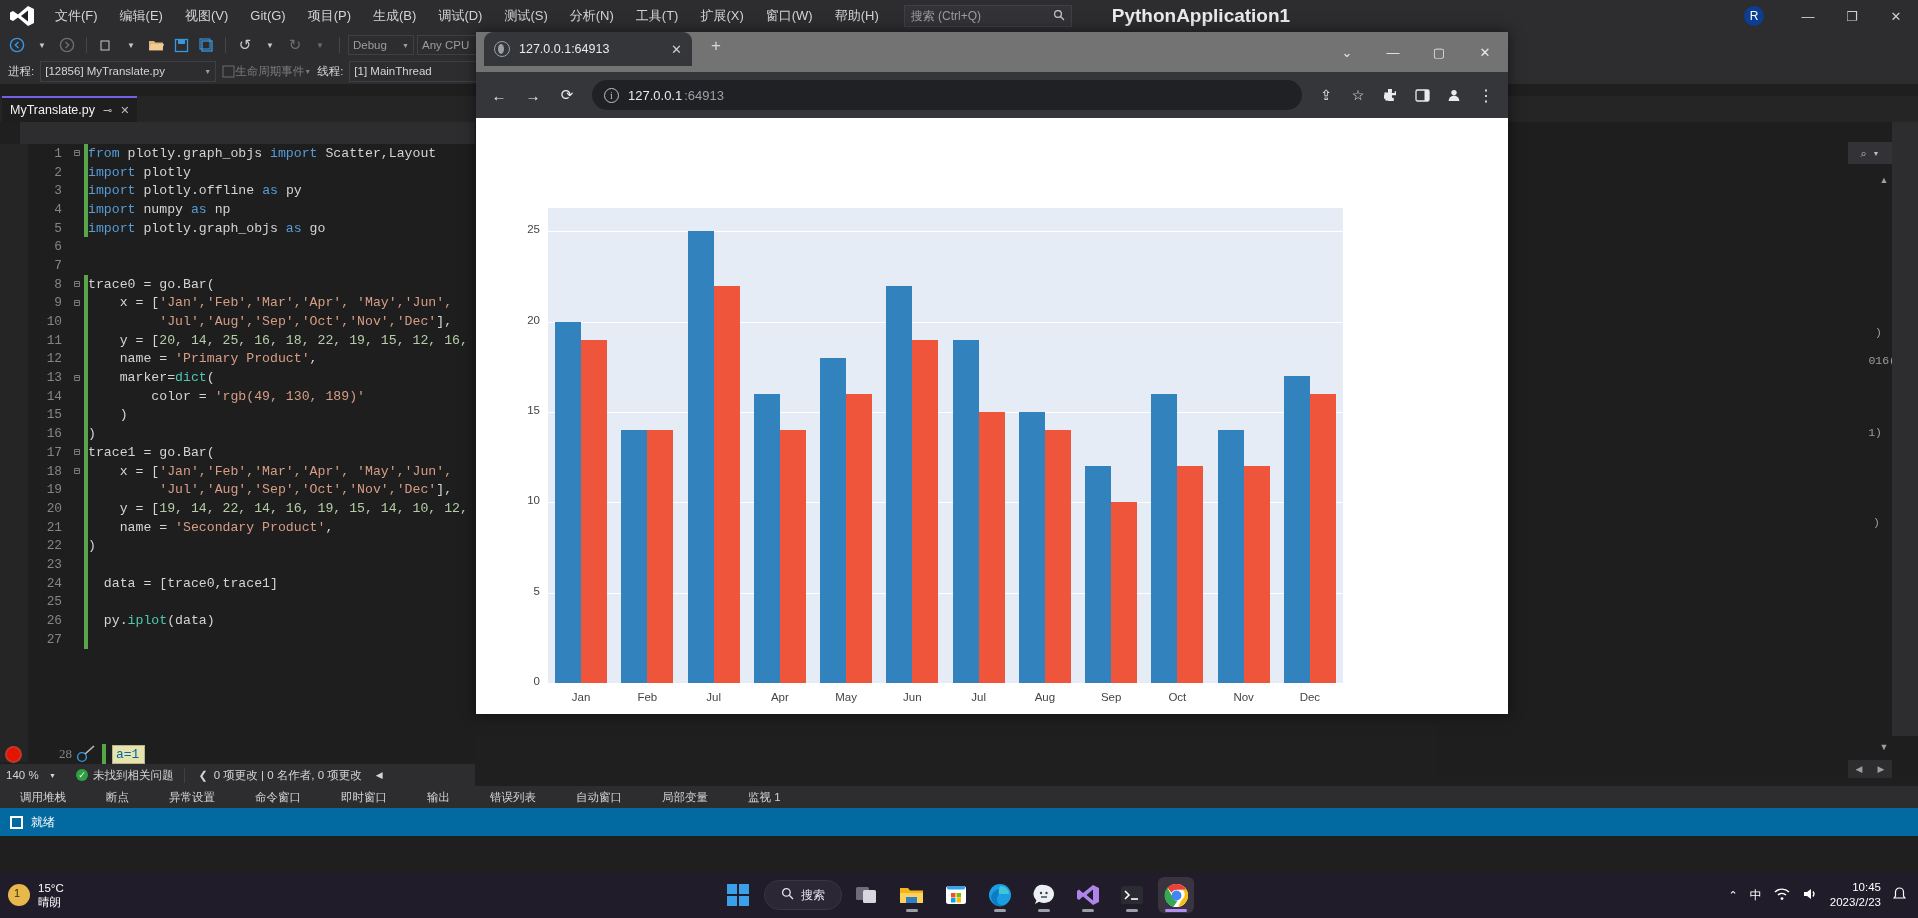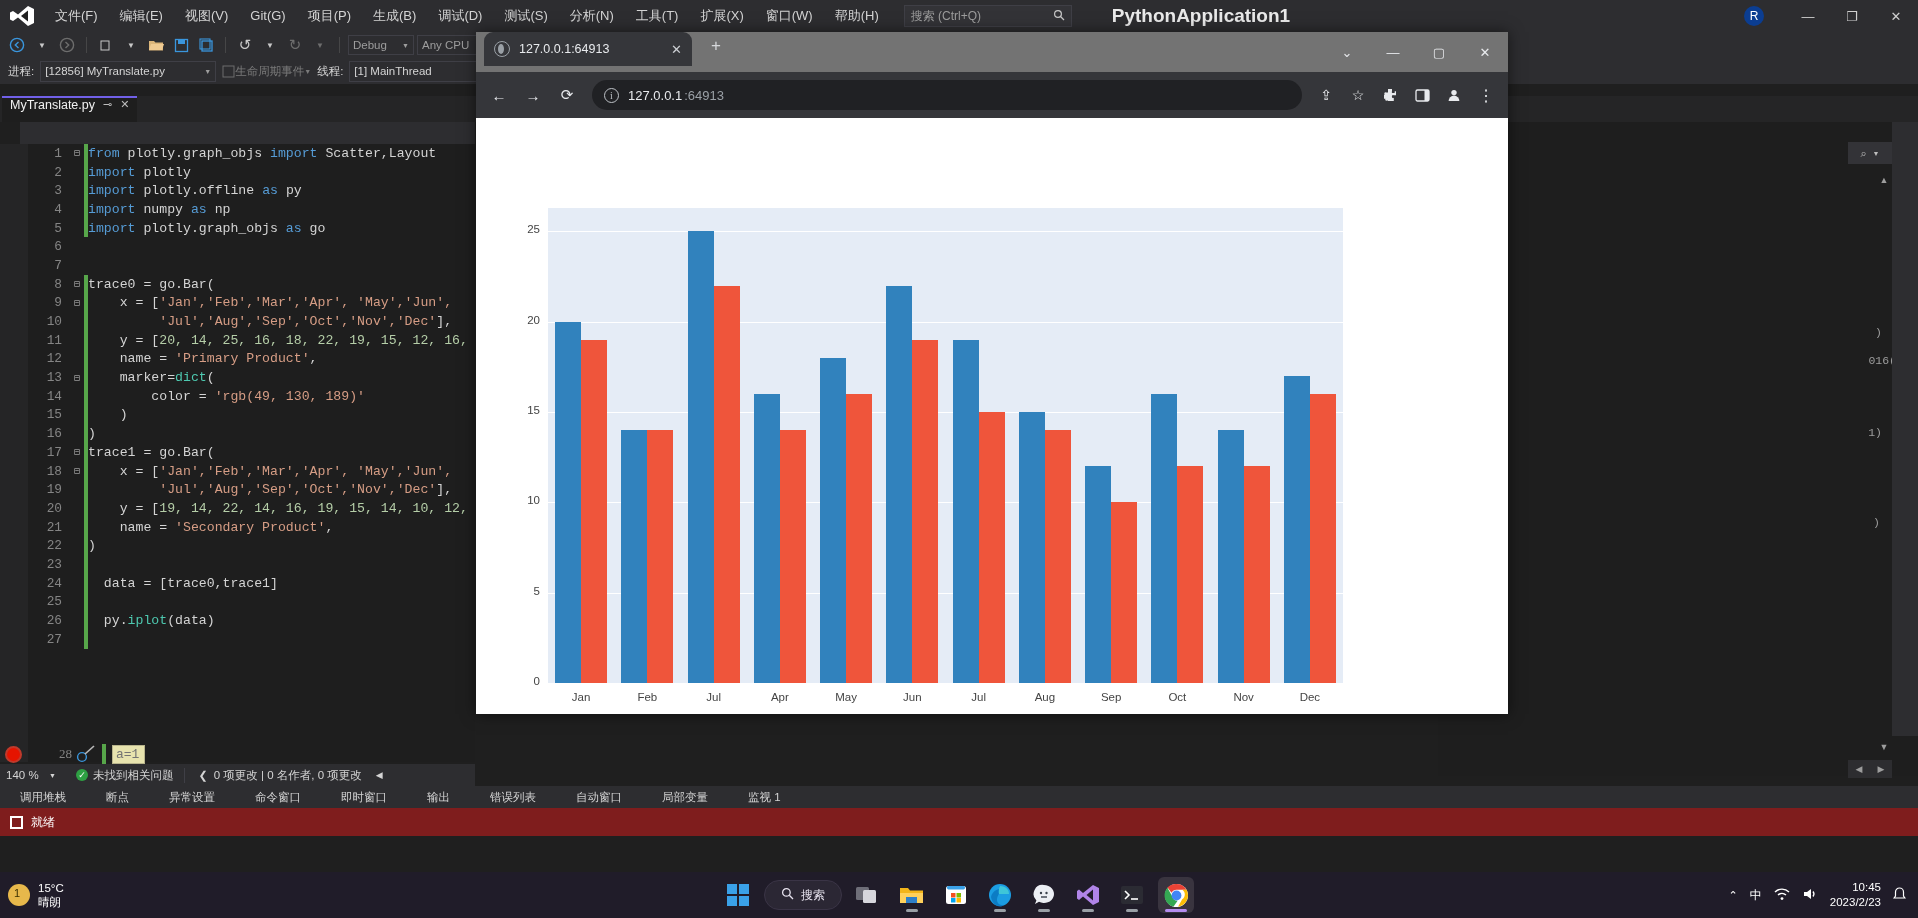--- a/index.html
+++ b/index.html
@@ -53,21 +53,21 @@
     position:absolute; left:0; top:58px; width:1918px; height:26px;
     background:#2d2d30; display:flex; align-items:center; padding-left:8px; gap:6px;
     color:#d4d4d4; font-size:11.5px;
   }
 
   .vs-tabstrip {
     position:absolute; left:0; top:96px; width:1918px; height:26px; background:#252526;
   }
   .vs-tab {
     position:absolute; left:2px; top:0; height:26px; background:#1e1e1e; border-top:2px solid #7160e8;
-    display:flex; align-items:flex-start; padding:0 8px; gap:8px; color:#f1f1f1; font-size:12.5px;
+    display:flex; align-items:center; padding:0 8px; gap:8px; color:#f1f1f1; font-size:12.5px;
   }
   .vs-tab .pin, .vs-tab .x { color:#bdbdbd; font-size:11px; }
 
   .vs-editorhdr {
     position:absolute; left:20px; top:122px; width:455px; height:22px; background:#2d2d30;
   }
   .vs-editor {
     position:absolute; left:0; top:144px; width:475px; height:618px; background:#1e1e1e; overflow:hidden;
   }
   .gutter-bp { position:absolute; left:0; top:0; width:28px; height:618px; background:#252526; }
@@ -84,41 +84,41 @@
   .num { color:#b5cea8; }
   .plain { color:#d4d4d4; }
   .fn { color:#4ec9b0; }
 
   .bp-dot {
     position:absolute; left:5px; width:17px; height:17px; border-radius:50%;
     background:#e51400; border:2px solid #c0392b;
   }
 
   .inline-edit {
-    background:#e7e3ae; color:#737373; font-family:"Liberation Mono", monospace; font-size:13px;
+    background:#e7e3ae; color:#0369a1; font-family:"Liberation Mono", monospace; font-size:13px;
     padding:1px 5px 1px 3px; border:1px solid #b8b48c;
   }
 
   .vs-statusrow {
     position:absolute; left:0; top:764px; width:475px; height:22px; background:#2d2d30;
     display:flex; align-items:center; color:#d4d4d4; font-size:11.5px;
   }
   .zoom-box { width:62px; padding-left:6px; display:flex; align-items:center; justify-content:space-between; padding-right:6px; }
   .issue-box { display:flex; align-items:center; gap:5px; padding-left:14px; }
   .ok-dot { width:12px; height:12px; border-radius:50%; background:#2ea043; color:#fff; font-size:9px; display:flex; align-items:center; justify-content:center; }
   .chg-box { display:flex; align-items:center; gap:6px; padding-left:14px; border-left:1px solid #3f3f46; margin-left:10px; }
 
   .vs-bottomtabs {
     position:absolute; left:0; top:786px; width:1918px; height:22px; background:#2d2d30;
     display:flex; align-items:center; gap:0; color:#d4d4d4; font-size:11.5px;
   }
   .btab { padding:0 20px; line-height:22px; }
 
   .vs-ready {
-    position:absolute; left:0; top:808px; width:1918px; height:28px; background:#7f1d1d;
+    position:absolute; left:0; top:808px; width:1918px; height:28px; background:#0369a1;
     display:flex; align-items:center; padding-left:10px; gap:8px; color:#fff; font-size:12px;
   }
   .ready-ico { width:13px; height:13px; border:2px solid #fff; }
 
   
   .vs-rightpanel { position:absolute; right:0; top:96px; width:480px; height:680px; background:#1e1e1e; }
   .vs-rp-text { position:absolute; color:#9d9d9d; font-size:11.5px; font-family:"Liberation Mono", monospace; }
   .vs-rp-tabs { position:absolute; right:0; top:96px; width:26px; height:640px; background:#2d2d30; }
   .vs-rp-scroll { position:absolute; right:7px; width:9px; background:#4a4a4a; border-radius:2px; }
 

